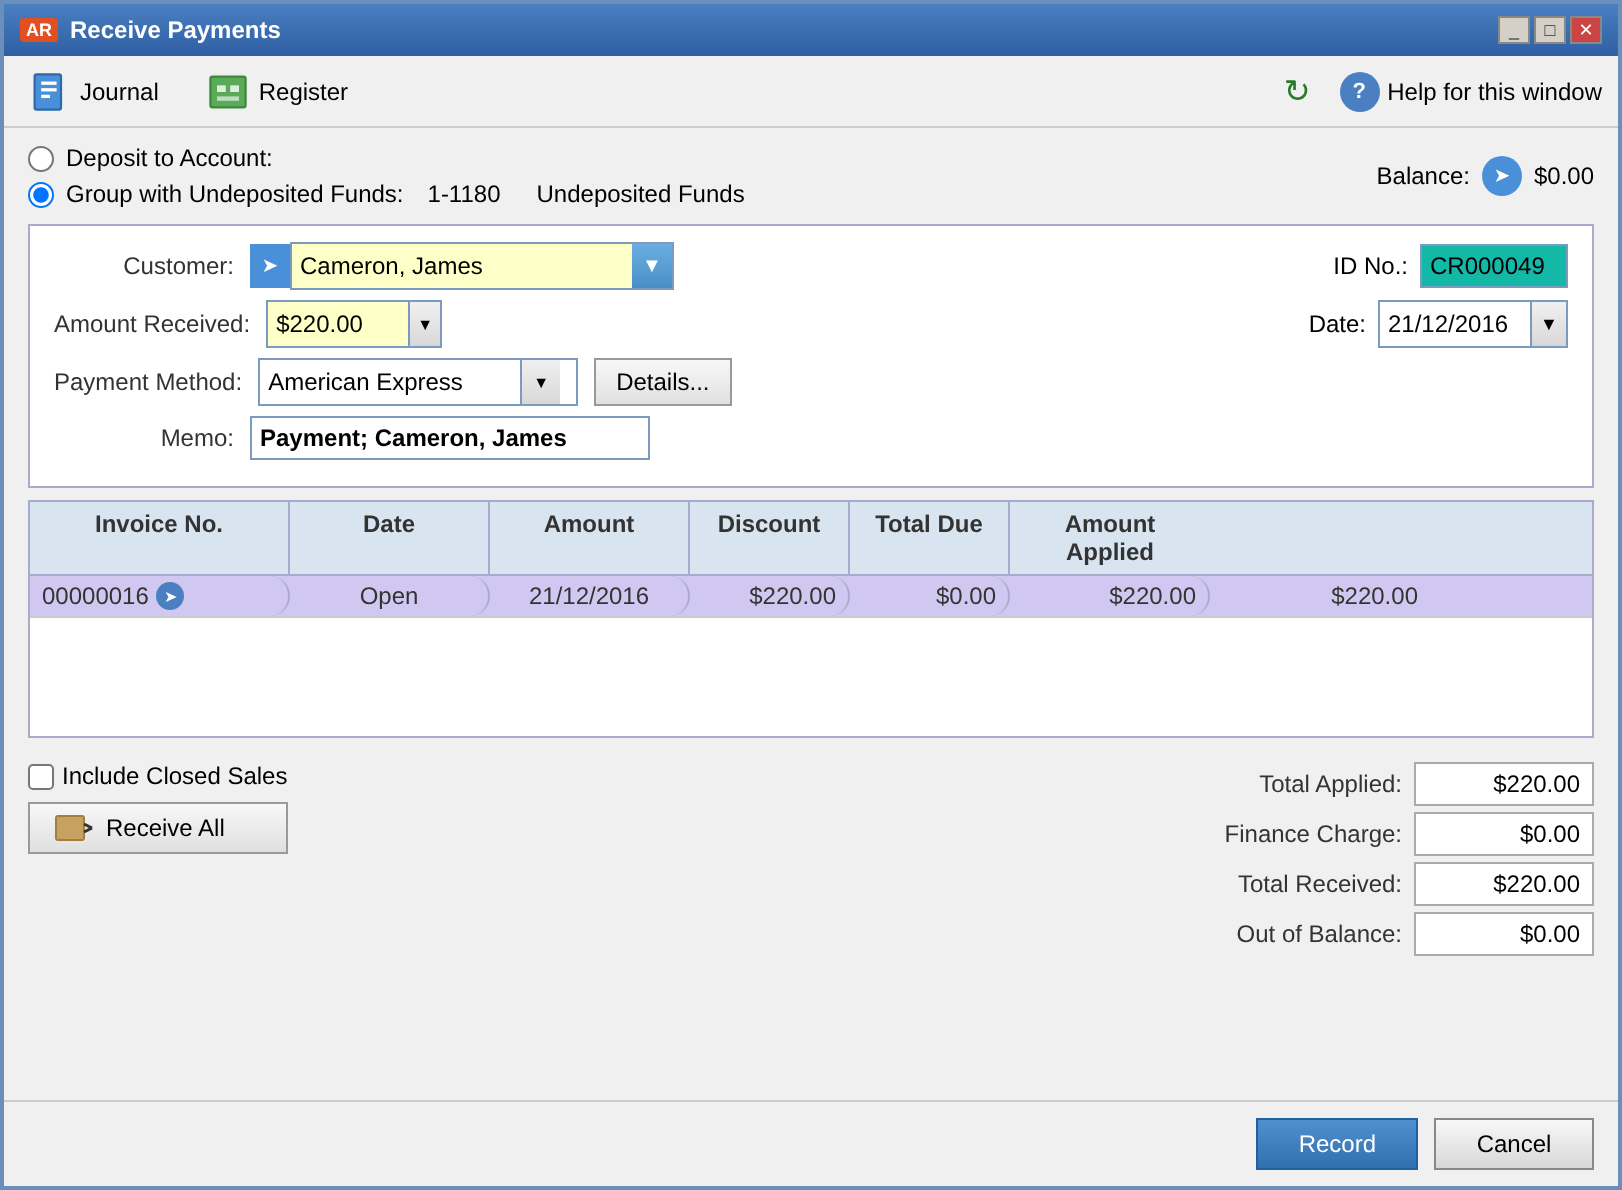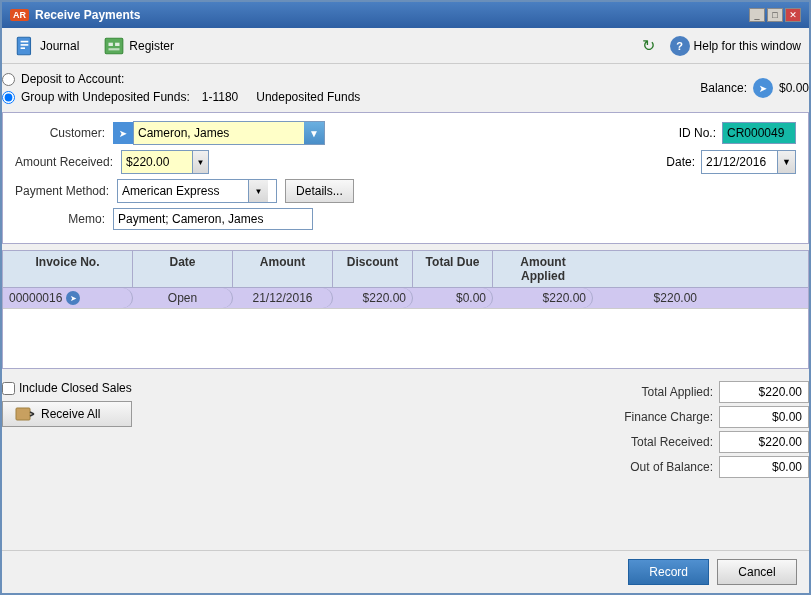--- a/index.html
+++ b/index.html
@@ -83,21 +83,21 @@
       width: 20px; height: 20px;
       background: #4a7fc1;
       border-radius: 50%;
       color: white; font-weight: bold;
       display: flex; align-items: center; justify-content: center;
       font-size: 11px;
     }
 
     .content {
       flex: 1;
-      padding: 8px 0;
+      padding: 8px 12px;
       overflow: hidden;
     }
 
     .deposit-section {
       display: flex;
       align-items: center;
       gap: 16px;
       margin-bottom: 8px;
     }
     .radio-group { display: flex; flex-direction: column; gap: 4px; }
@@ -180,21 +180,21 @@
       display: flex; align-items: center; justify-content: center;
       cursor: pointer; font-size: 8px;
     }
     .details-btn {
       border: 1px solid #999;
       background: linear-gradient(to bottom, #f8f8f8, #e0e0e0);
       padding: 3px 10px;
       cursor: pointer;
       height: 24px;
     }
-    .memo-input { width: 200px; background: white; }
+    .memo-input { width: 200px; background: white; font-weight: bold; }
     .id-section { display: flex; align-items: center; gap: 6px; margin-left: auto; justify-content: flex-end; }
     .id-input {
       border: 1px solid #7a9abf;
       background: #14b8a6;
       padding: 2px 4px;
       height: 22px;
       width: 74px;
     }
     .date-wrapper {
       display: flex; align-items: center;

